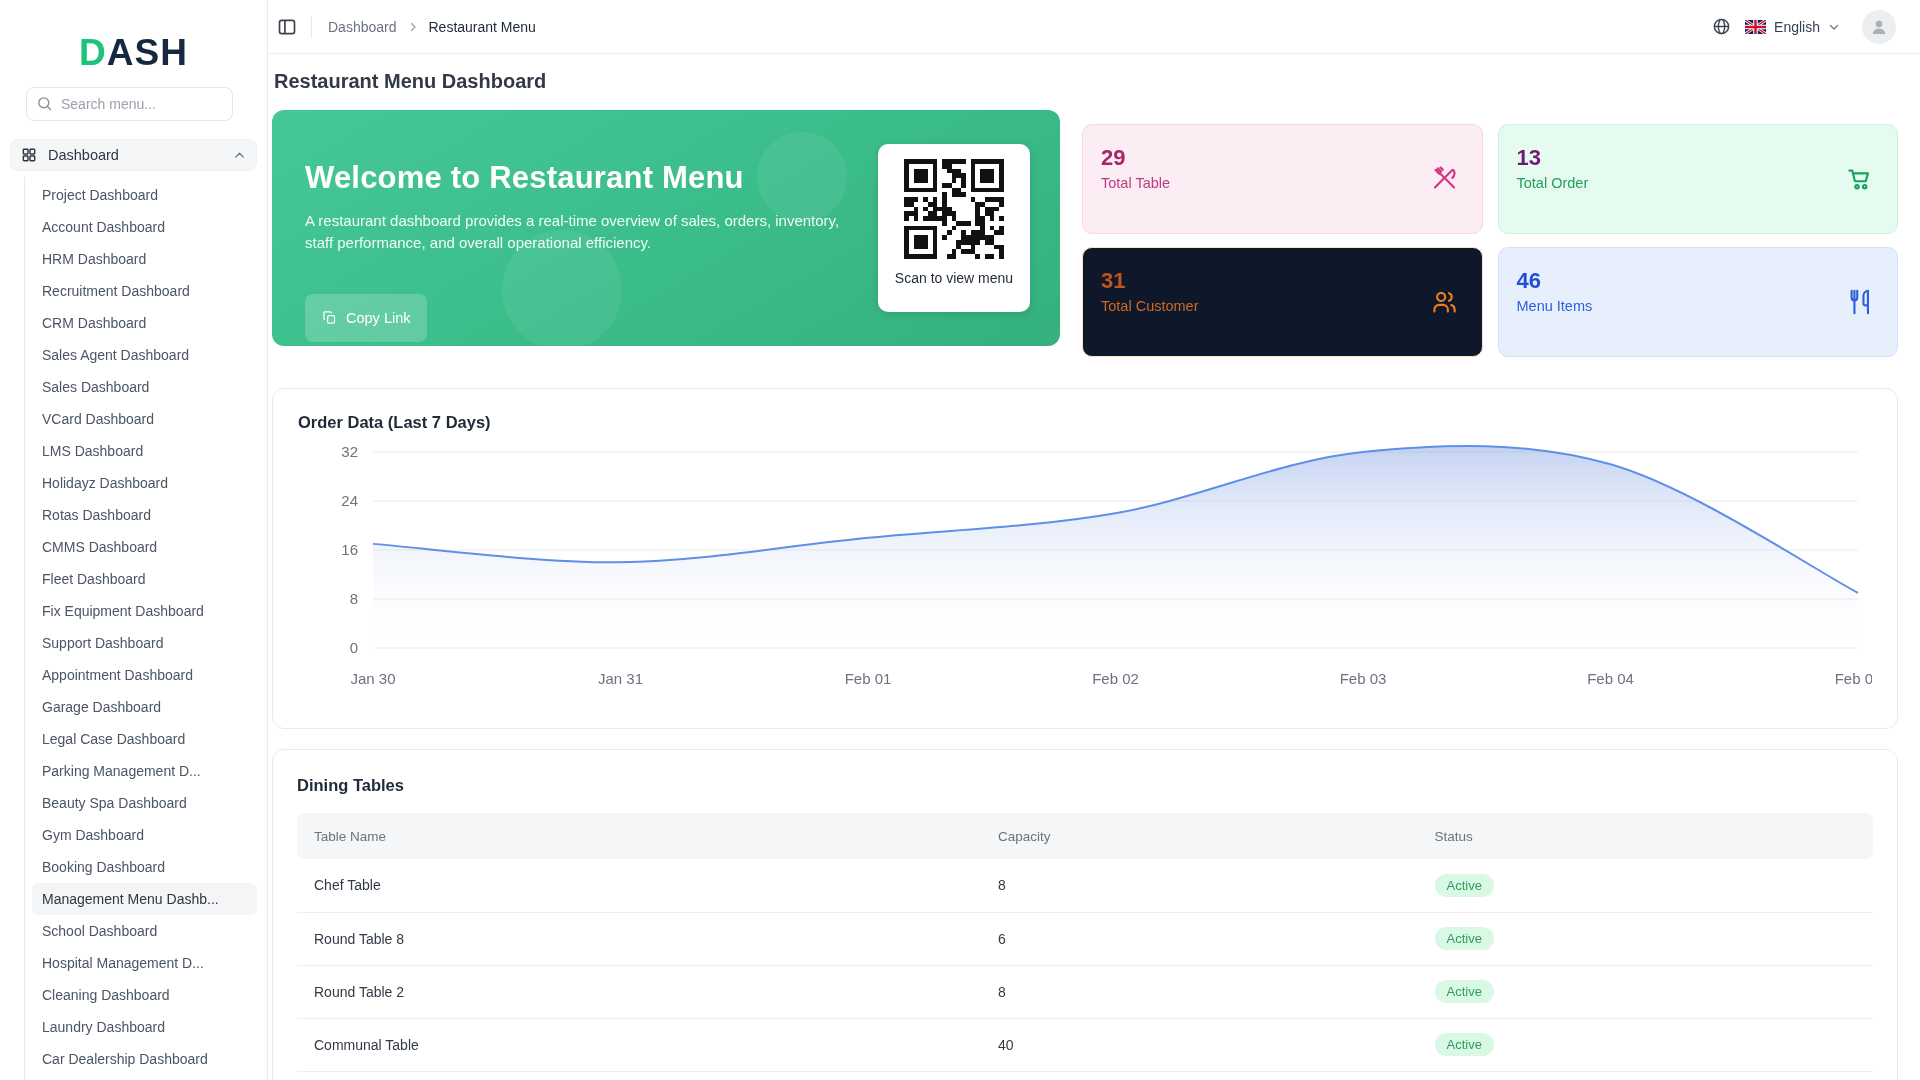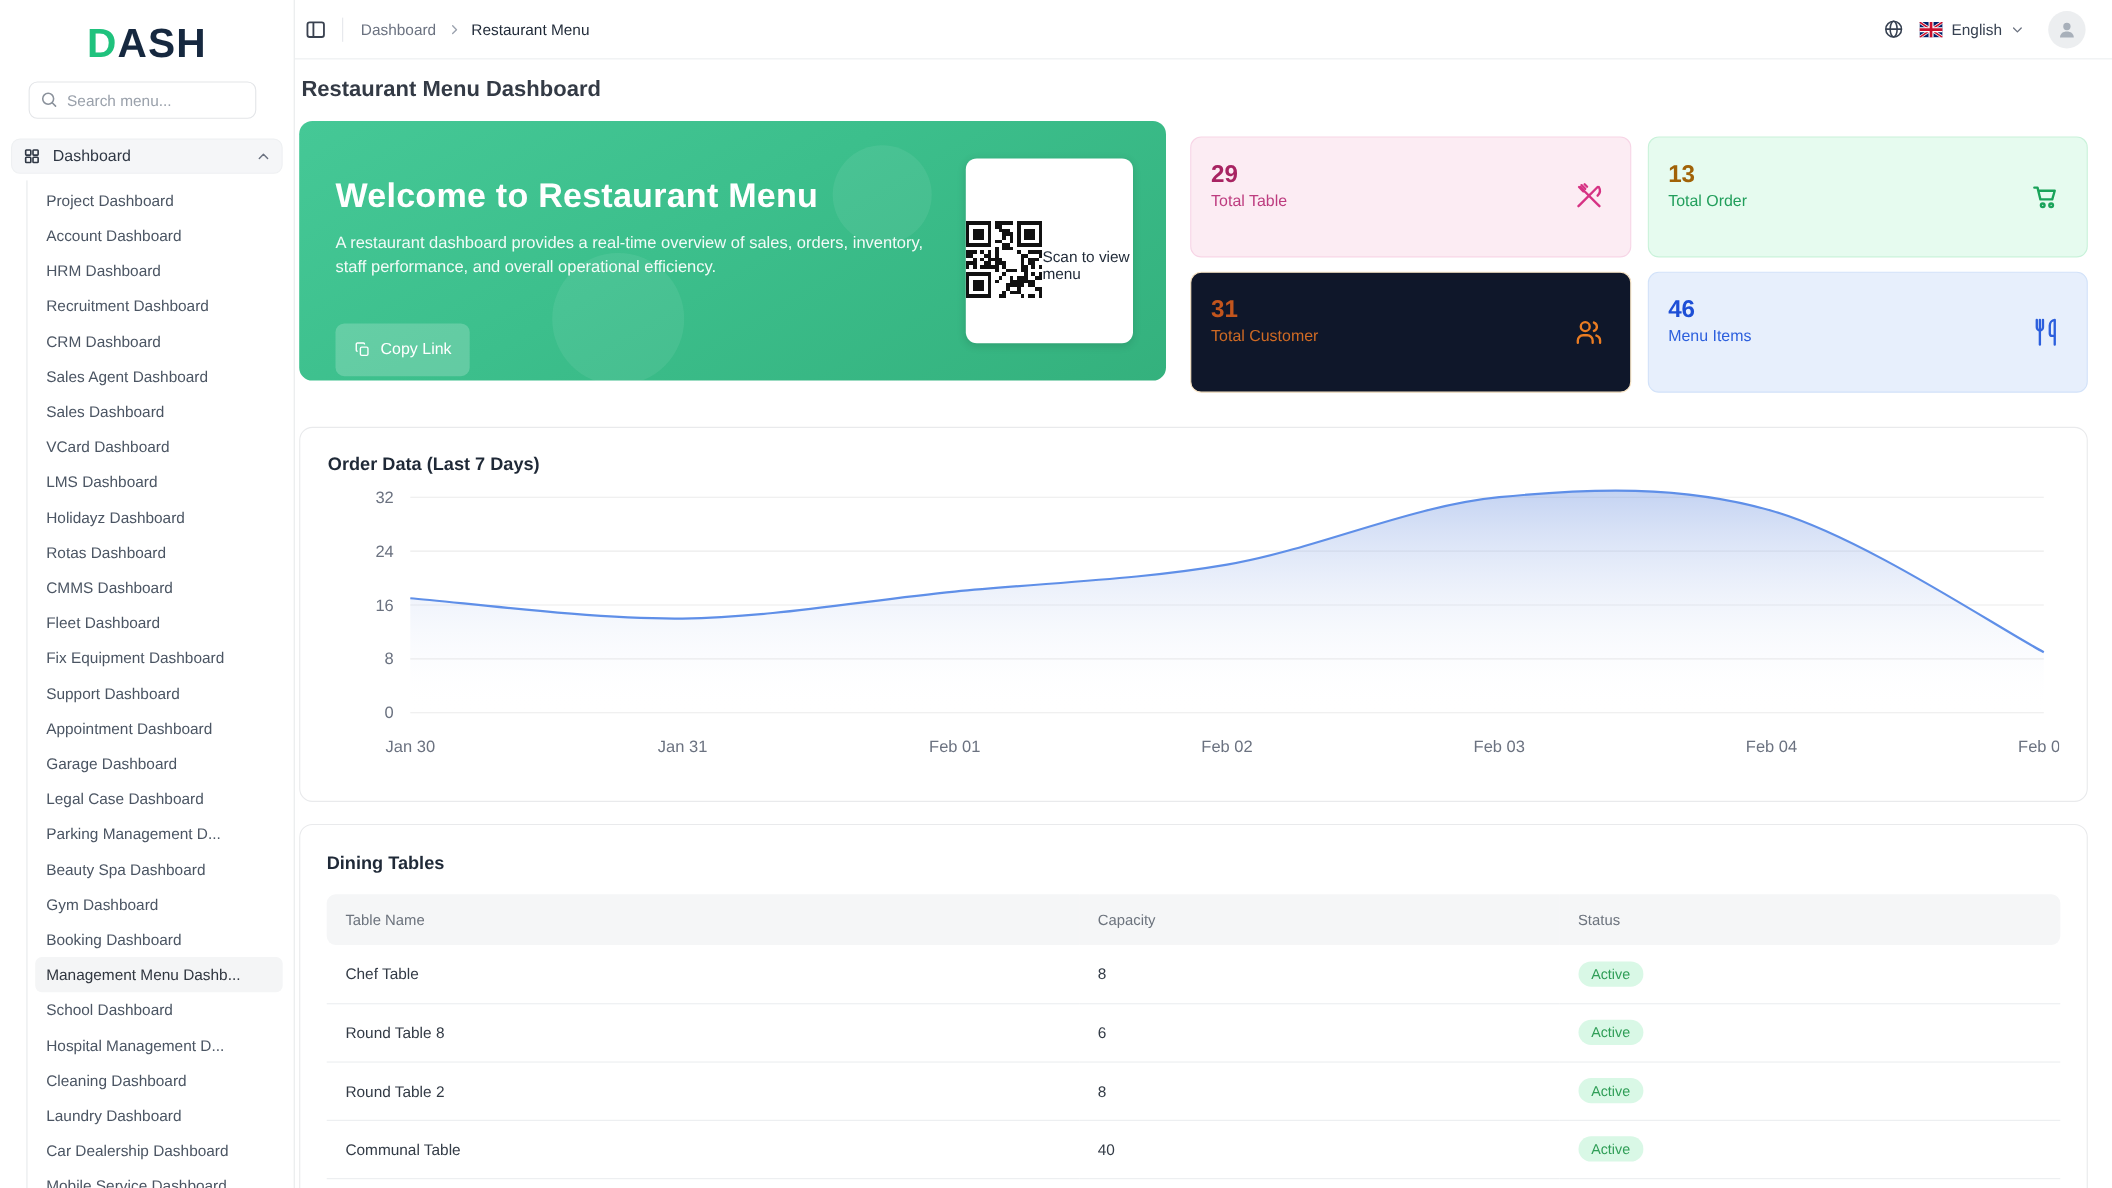--- a/index.html
+++ b/index.html
@@ -2,21 +2,21 @@
 <html><head>
 <meta charset="utf-8">
 <style>
   * { margin:0; padding:0; box-sizing:border-box; }
   html,body { width:1920px; height:1080px; overflow:hidden; background:#fff;
     font-family:"Liberation Sans","DejaVu Sans",sans-serif; color:#323a45; }
   .root { display:flex; width:1920px; height:1080px; }
 
   
   .sidebar { width:268px; flex:0 0 268px; border-right:1px solid #e8eaec; height:1080px; overflow:hidden; background:#fff; }
-  .logo { text-align:center; padding-top:19px; font-size:37px; font-weight:800; letter-spacing:1px; color:#16283f; }
+  .logo { text-align:center; padding-top:32px; font-size:37px; font-weight:800; letter-spacing:1px; color:#16283f; }
   .logo .accent { color:#1fc27d; }
   .search-wrap { margin:13px 34px 0 26px; position:relative; }
   .search-wrap input { width:100%; height:34px; border:1px solid #e3e5e8; border-radius:8px; padding:0 10px 0 34px; font-size:14px; color:#374151; outline:none; background:#fff; font-family:inherit; }
   .search-wrap input::placeholder { color:#9aa1ab; }
   .search-wrap .mag { position:absolute; left:10px; top:8px; }
   .section-header { margin:18px 10px 4px 10px; padding:7px 10px; border-radius:8px; background:#f5f6f8; border:1px solid #eef0f2; display:flex; align-items:center; gap:11px; font-size:14.5px; font-weight:500; color:#2f3744; cursor:pointer; }
   .section-header .chev { margin-left:auto; }
   .side-list { list-style:none; position:relative; padding:4px 0 0 32px; }
   .side-list::before { content:""; position:absolute; left:24px; top:2px; bottom:6px; width:1px; background:#e7e9ec; }
   .side-list li { height:32px; line-height:32px; padding:0 8px 0 10px; margin-right:10px; font-size:14px; color:#4b5563; border-radius:6px; white-space:nowrap; overflow:hidden; cursor:pointer; }
@@ -37,21 +37,21 @@
   .page-title { font-size:20px; font-weight:600; color:#333a45; margin:4px 0 17px 2px; }
 
   
   .row1 { display:flex; gap:22px; }
   .welcome { position:relative; width:788px; flex:0 0 788px; height:236px; border-radius:12px; overflow:hidden;
     background:linear-gradient(150deg,#45c896 0%,#3cbf8c 45%,#34b17d 100%); padding:50px 0 0 33px; }
   .welcome .bubble { position:absolute; border-radius:50%; background:rgba(255,255,255,0.07); }
   .welcome h2 { color:#fff; font-size:31px; font-weight:700; letter-spacing:0.2px; }
   .welcome p { color:rgba(255,255,255,0.93); font-size:15px; line-height:1.45; width:560px; margin-top:14px; }
   .copy-btn { margin-top:40px; display:inline-flex; align-items:center; gap:9px; background:rgba(255,255,255,0.2); border:none; color:#fff; font-size:14.5px; padding:16px 17px; border-radius:8px; cursor:pointer; font-family:inherit; }
-  .qr-card { position:absolute; right:30px; top:34px; width:152px; height:168px; background:#fff; border-radius:10px; box-shadow:0 2px 8px rgba(0,0,0,0.12); display:flex; flex-direction:row; align-items:center; padding-top:15px; }
+  .qr-card { position:absolute; right:30px; top:34px; width:152px; height:168px; background:#fff; border-radius:10px; box-shadow:0 2px 8px rgba(0,0,0,0.12); display:flex; flex-direction:column; align-items:center; padding-top:15px; }
   .qr-caption { font-size:14px; color:#1f2937; margin-top:11px; }
 
   .stats-grid { flex:1; margin-top:14px; display:grid; grid-template-columns:1fr 1fr; grid-template-rows:110px 110px; gap:13px 15px; }
   .stat-card { border-radius:10px; border:1px solid transparent; padding:20px 24px 0 18px; position:relative; }
   .stat-card .num { font-size:22px; font-weight:700; }
   .stat-card .lbl { font-size:14.5px; margin-top:4px; }
   .stat-card .ic { position:absolute; right:24px; top:50%; transform:translateY(-50%); }
 
   
   .card { border:1px solid #e9eaec; border-radius:12px; background:#fff; }
@@ -352,21 +352,21 @@
               <span class="ic">
                 <svg width="27" height="27" viewBox="0 0 24 24" fill="none" stroke="#d63384" stroke-width="1.9" stroke-linecap="round">
                   <path d="M5,4 L19,18 M19,18 l1.5,1.5"></path>
                   <path d="M19,4 L5,18 M5,18 l-1.5,1.5"></path>
                   <path d="M4,4 l3.5,3.5 M6,2.5 l3,3 M8.5,1.8 l2,2"></path>
                   <path d="M20,4 c1.5,2.5 1,5 -1,7"></path>
                 </svg>
               </span>
             </div>
             <div class="stat-card" style="background: rgb(230, 251, 239); border-color: rgb(201, 242, 218);">
-              <div class="num" style="color:#a16207">13</div>
+              <div class="num" style="color:#701a75">13</div>
               <div class="lbl" style="color:#219e5b">Total Order</div>
               <span class="ic">
                 <svg width="27" height="27" viewBox="0 0 24 24" fill="none" stroke="#1aa35a" stroke-width="1.9" stroke-linecap="round" stroke-linejoin="round">
                   <path d="M3,4.5 h2.6 l2.3,9.5 h9.6 l2-7 H6.2"></path>
                   <circle cx="9.8" cy="18.8" r="1.5"></circle>
                   <circle cx="16.6" cy="18.8" r="1.5"></circle>
                 </svg>
               </span>
             </div>
             <div class="stat-card" style="background: #0f172a; border-color: rgb(247, 227, 196);">

